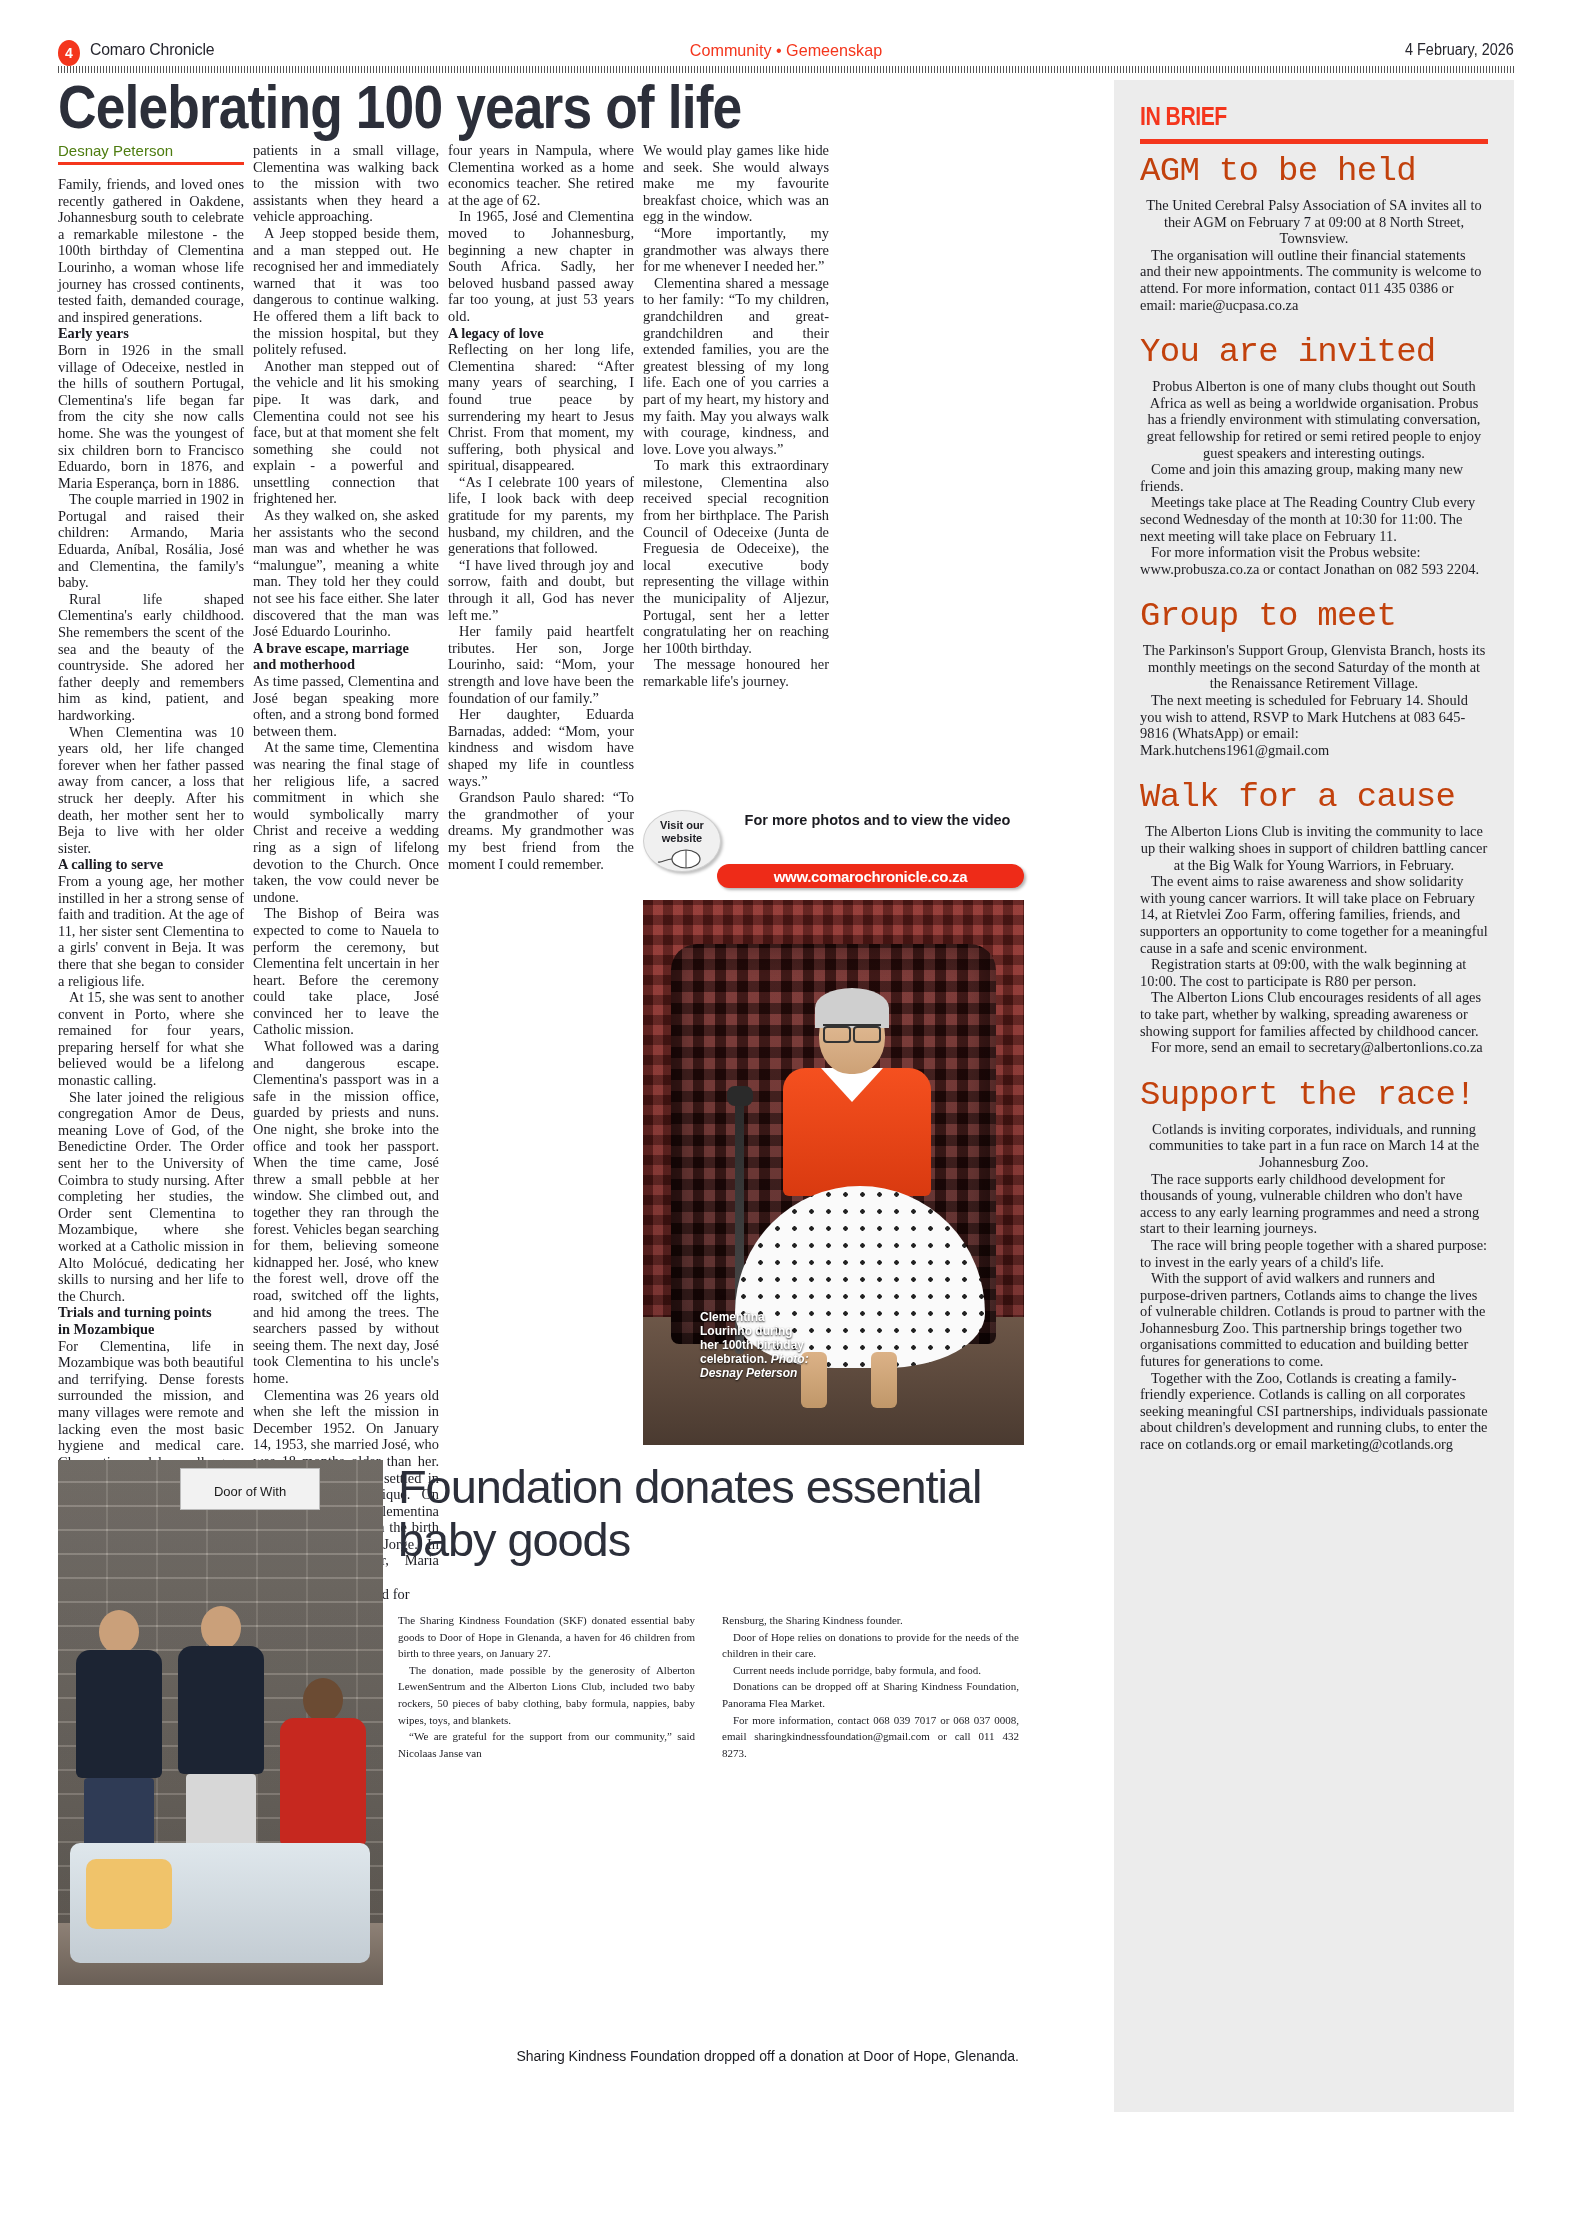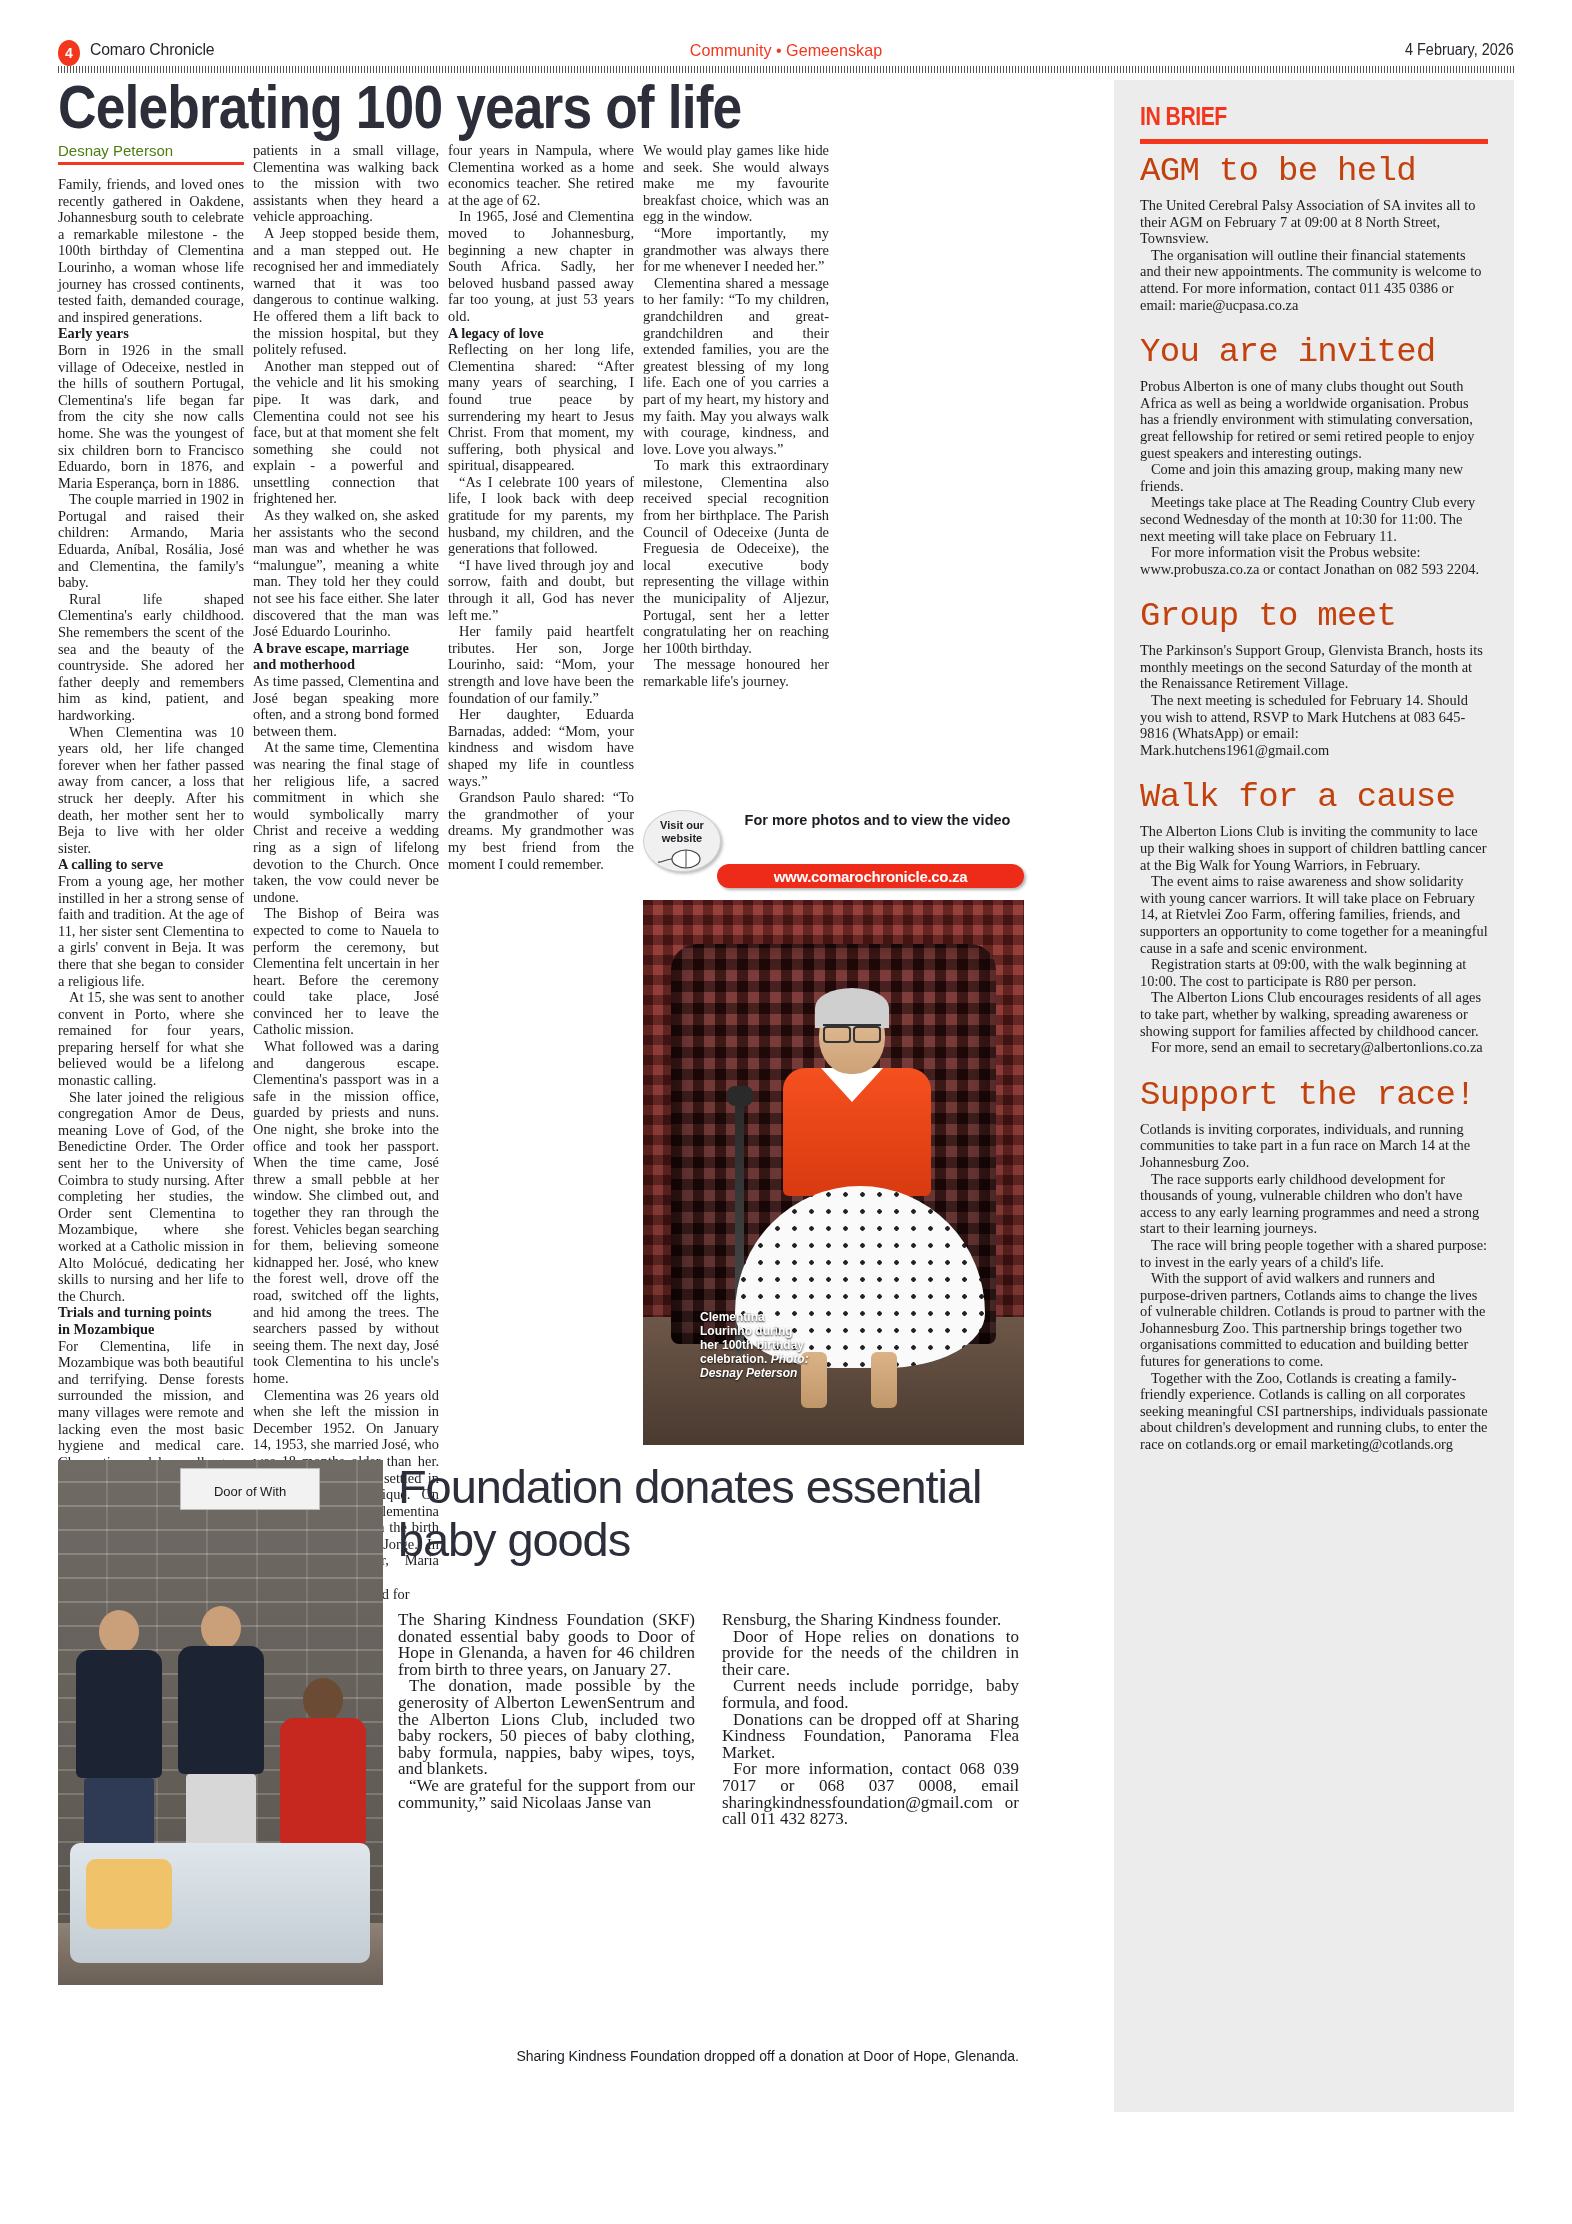--- a/index.html
+++ b/index.html
@@ -207,21 +207,21 @@
   .sb-rule { margin:8px 0 10px 0; height:5px; background:#f4361d; width:348px; }
   .sb-h {
     font-family:Liberation Mono, monospace;
     font-weight:400; font-size:34px; line-height:34px;
     color:#c2410c; letter-spacing:-0.7px;
     margin:22px 0 9px 0;
   }
   .sb-h.first { margin-top:0; }
   .sb-body { font-size:14.4px; line-height:16.6px; text-align:left; }
   .sb-body p { margin:0; text-indent:11px; }
-  .sb-body p.noind { text-indent:0; }
+  .sb-body p.noind { text-indent:0;text-align:center; }
 
   
   .bphoto {
     position:absolute; left:58px; top:1460px; width:325px; height:525px;
     overflow:hidden; background:#6e6b66;
   }
   .bp-wall {
     position:absolute; inset:0;
     background:
       repeating-linear-gradient(0deg, rgba(0,0,0,.18) 0 22px, rgba(255,255,255,.06) 22px 24px),
@@ -259,21 +259,21 @@
     background:#f0c36a; border-radius:10px;
   }
 
   .bhead {
     position:absolute; left:398px; top:1460px; width:620px;
     font-family:"Liberation Sans", sans-serif;
     font-weight:400; font-size:47px; line-height:53px;
     color:#2c2f3a; letter-spacing:-1.1px;
   }
   .bcol {
-    position:absolute; font-size:17px; line-height:16.6px;
+    position:absolute; font-size:11px; line-height:16.6px;
     text-align:justify;
   }
   .bcol p { margin:0; text-indent:11px; }
   .bcol p.noind { text-indent:0; }
   #bcol1 { left:398px; top:1612px; width:297px; }
   #bcol2 { left:722px; top:1612px; width:297px; }
   .bcaption {
     position:absolute; left:398px; top:2048px; width:621px;
     font-family:"Liberation Sans", sans-serif;
     font-size:14px; color:#1c1c22; text-align:right;

